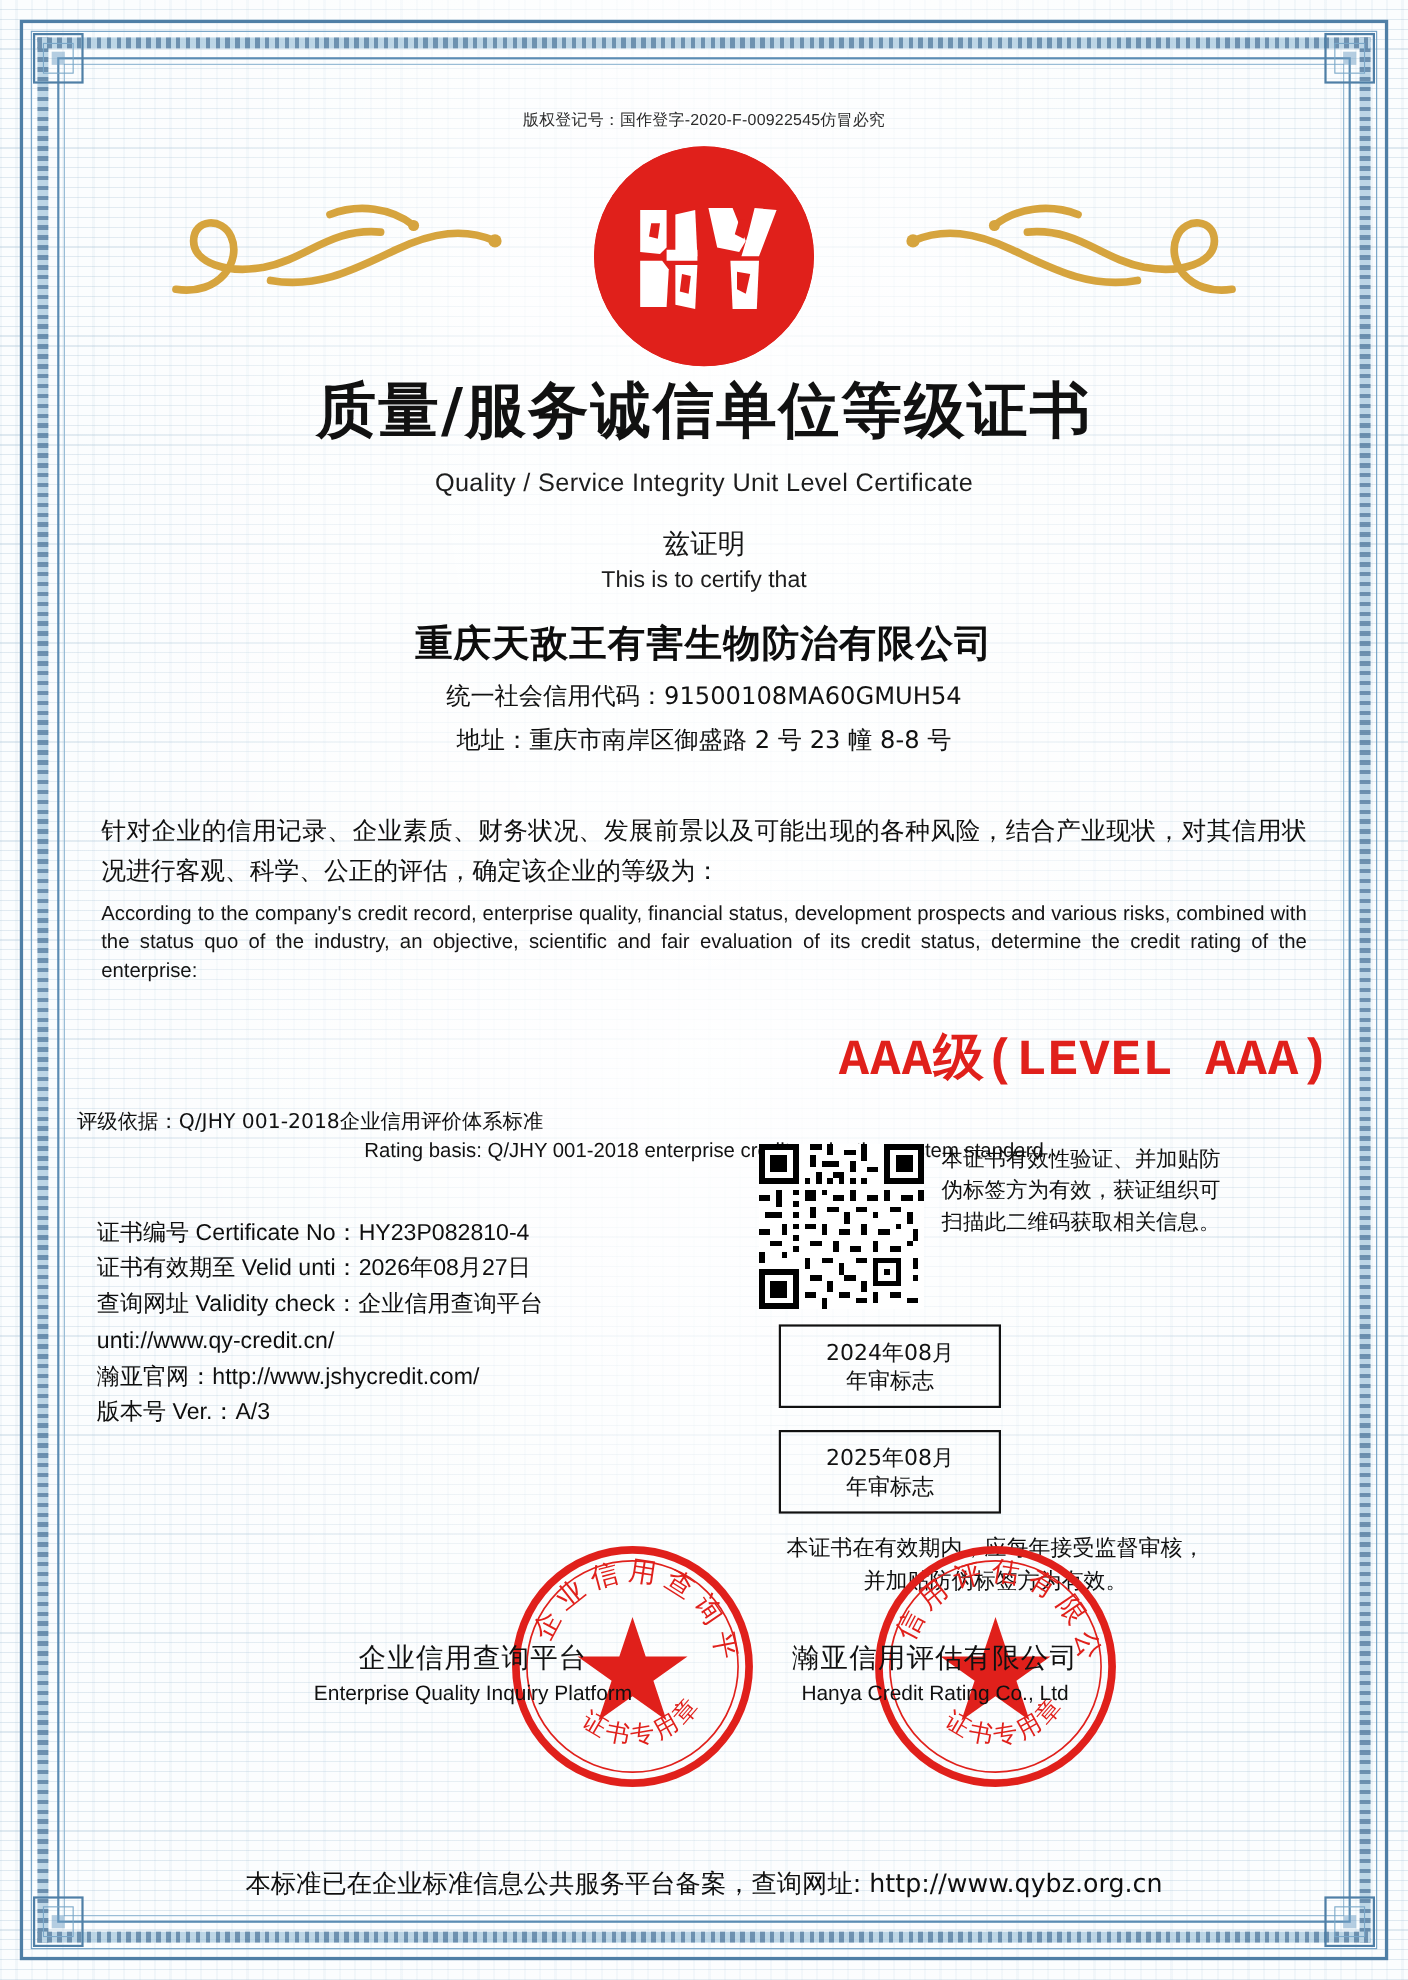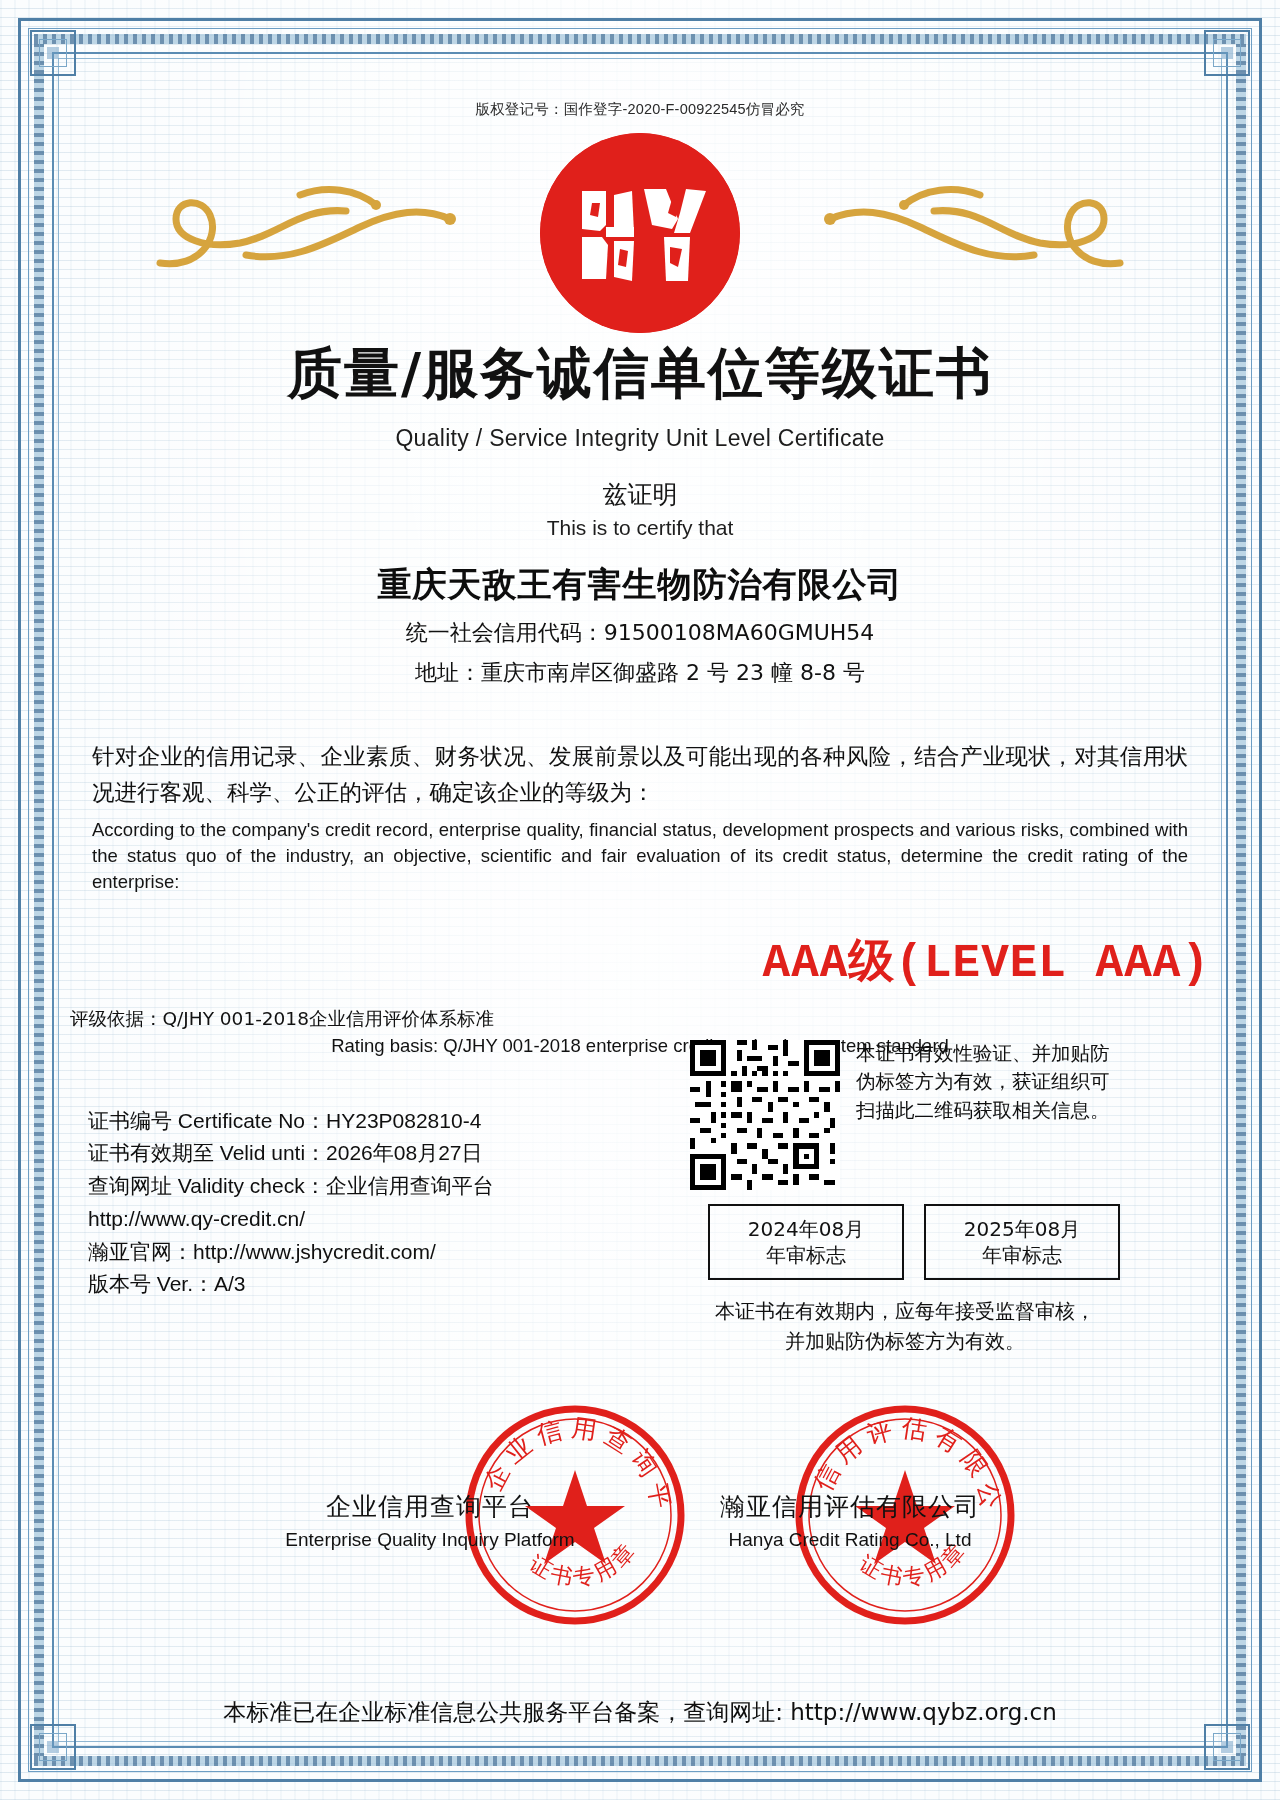--- a/index.html
+++ b/index.html
@@ -279,20 +279,21 @@
     line-height: 1.45;
     color: #0f0f0f;
     font-family: "DejaVu Sans", "Liberation Sans", sans-serif;
   }
 
   .stamps-row {
     display: flex;
     gap: 20px;
     margin-top: 14px;
     margin-left: 18px;
+    flex-direction: column;
   }
   .stamp-box {
     width: 198px;
     height: 72px;
     border: 2px solid #111;
     display: flex;
     flex-direction: column;
     align-items: center;
     justify-content: center;
     font-size: 20px;
@@ -448,21 +449,21 @@
 
     <div class="level">AAA级(LEVEL AAA)</div>
     <div class="basis-cn">评级依据：Q/JHY 001-2018企业信用评价体系标准</div>
     <div class="basis-en">Rating basis: Q/JHY 001-2018 enterprise credit evaluation system standard</div>
 
     <div class="details-row">
       <div class="details-left">
         <div>证书编号 Certificate No：HY23P082810-4</div>
         <div>证书有效期至 Velid unti：2026年08月27日</div>
         <div>查询网址 Validity check：企业信用查询平台</div>
-        <div>http://www.qy-credit.cn/</div>
+        <div>unti://www.qy-credit.cn/</div>
         <div>瀚亚官网：http://www.jshycredit.com/</div>
         <div>版本号 Ver.：A/3</div>
       </div>
     </div>
 
   </div>
 
   <div class="qr-area">
     <div class="qr-block">
       <svg class="qr" viewBox="0 0 29 29" shape-rendering="crispEdges">

